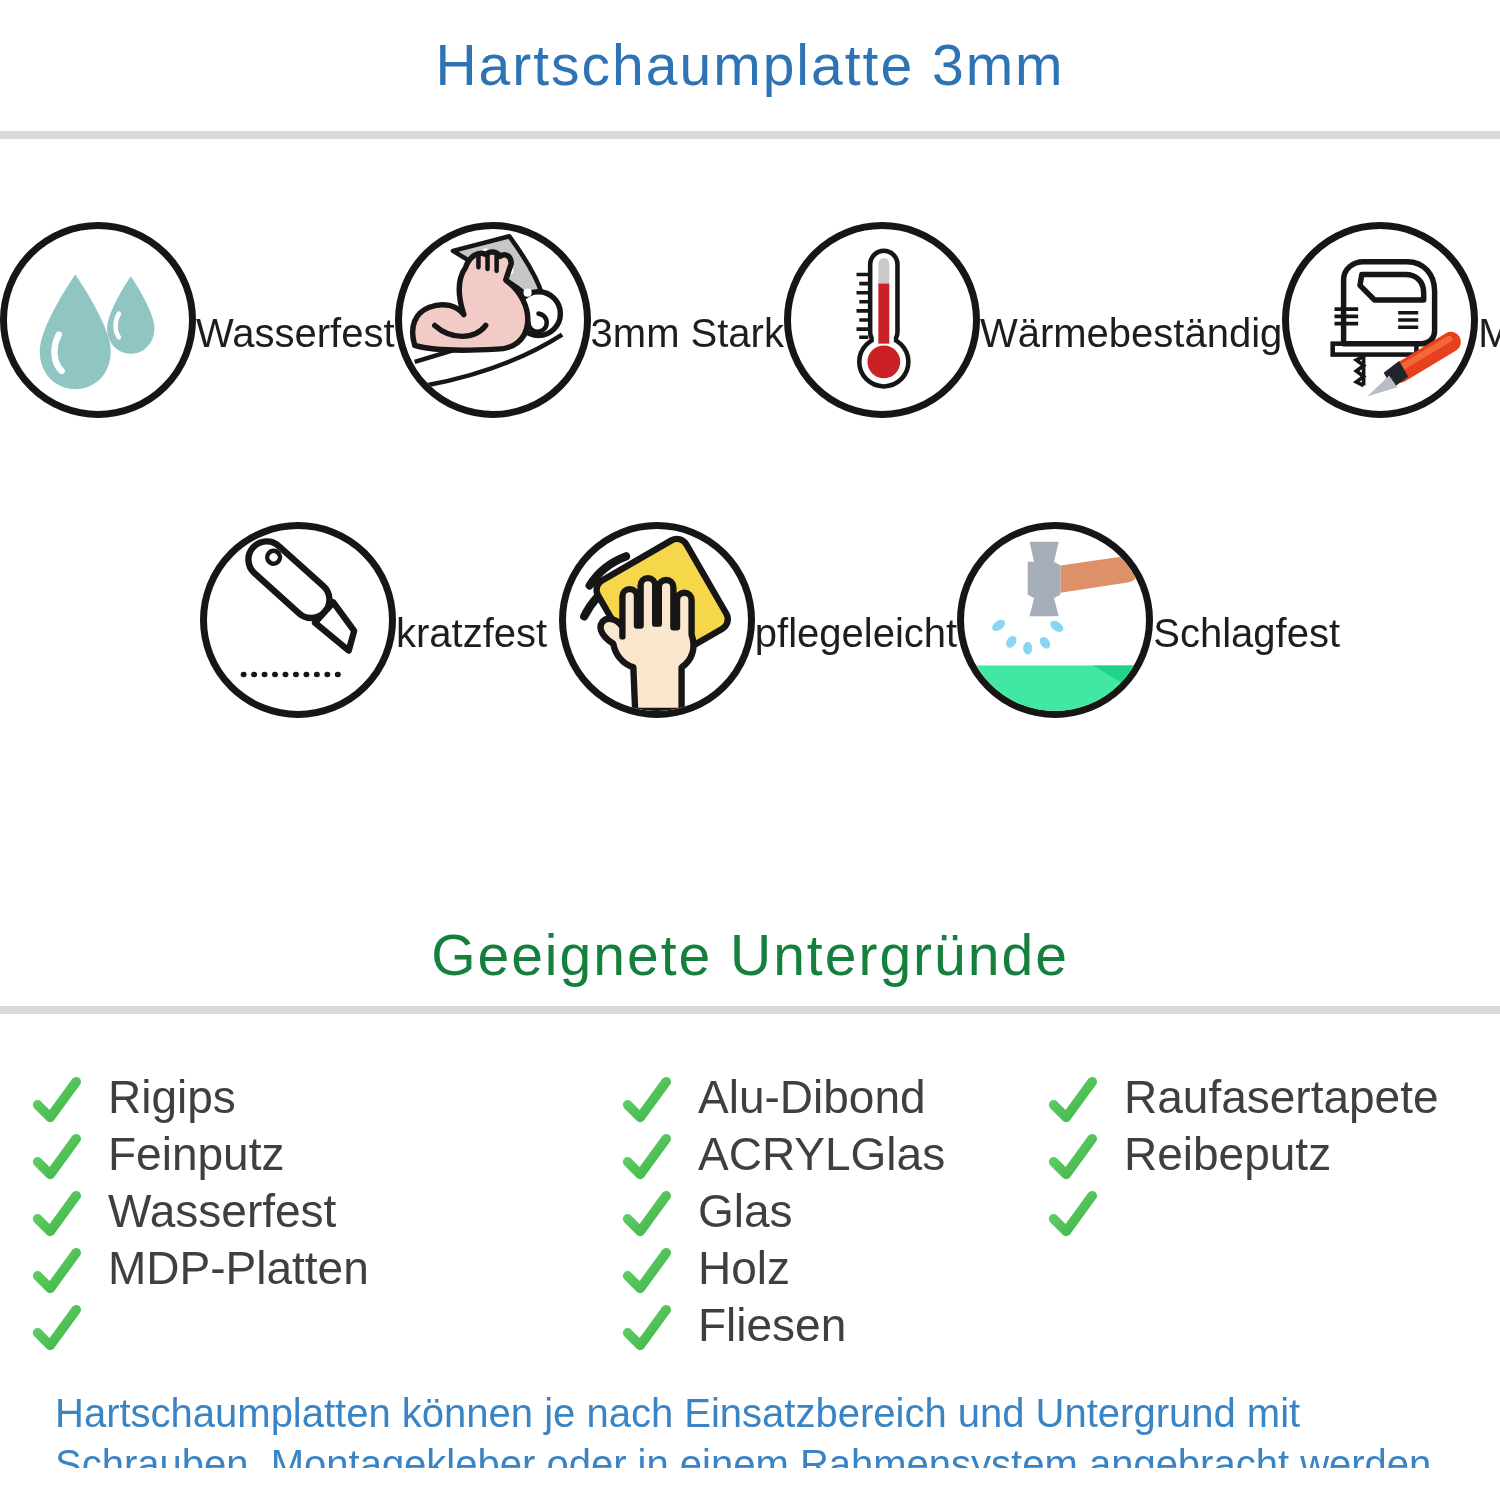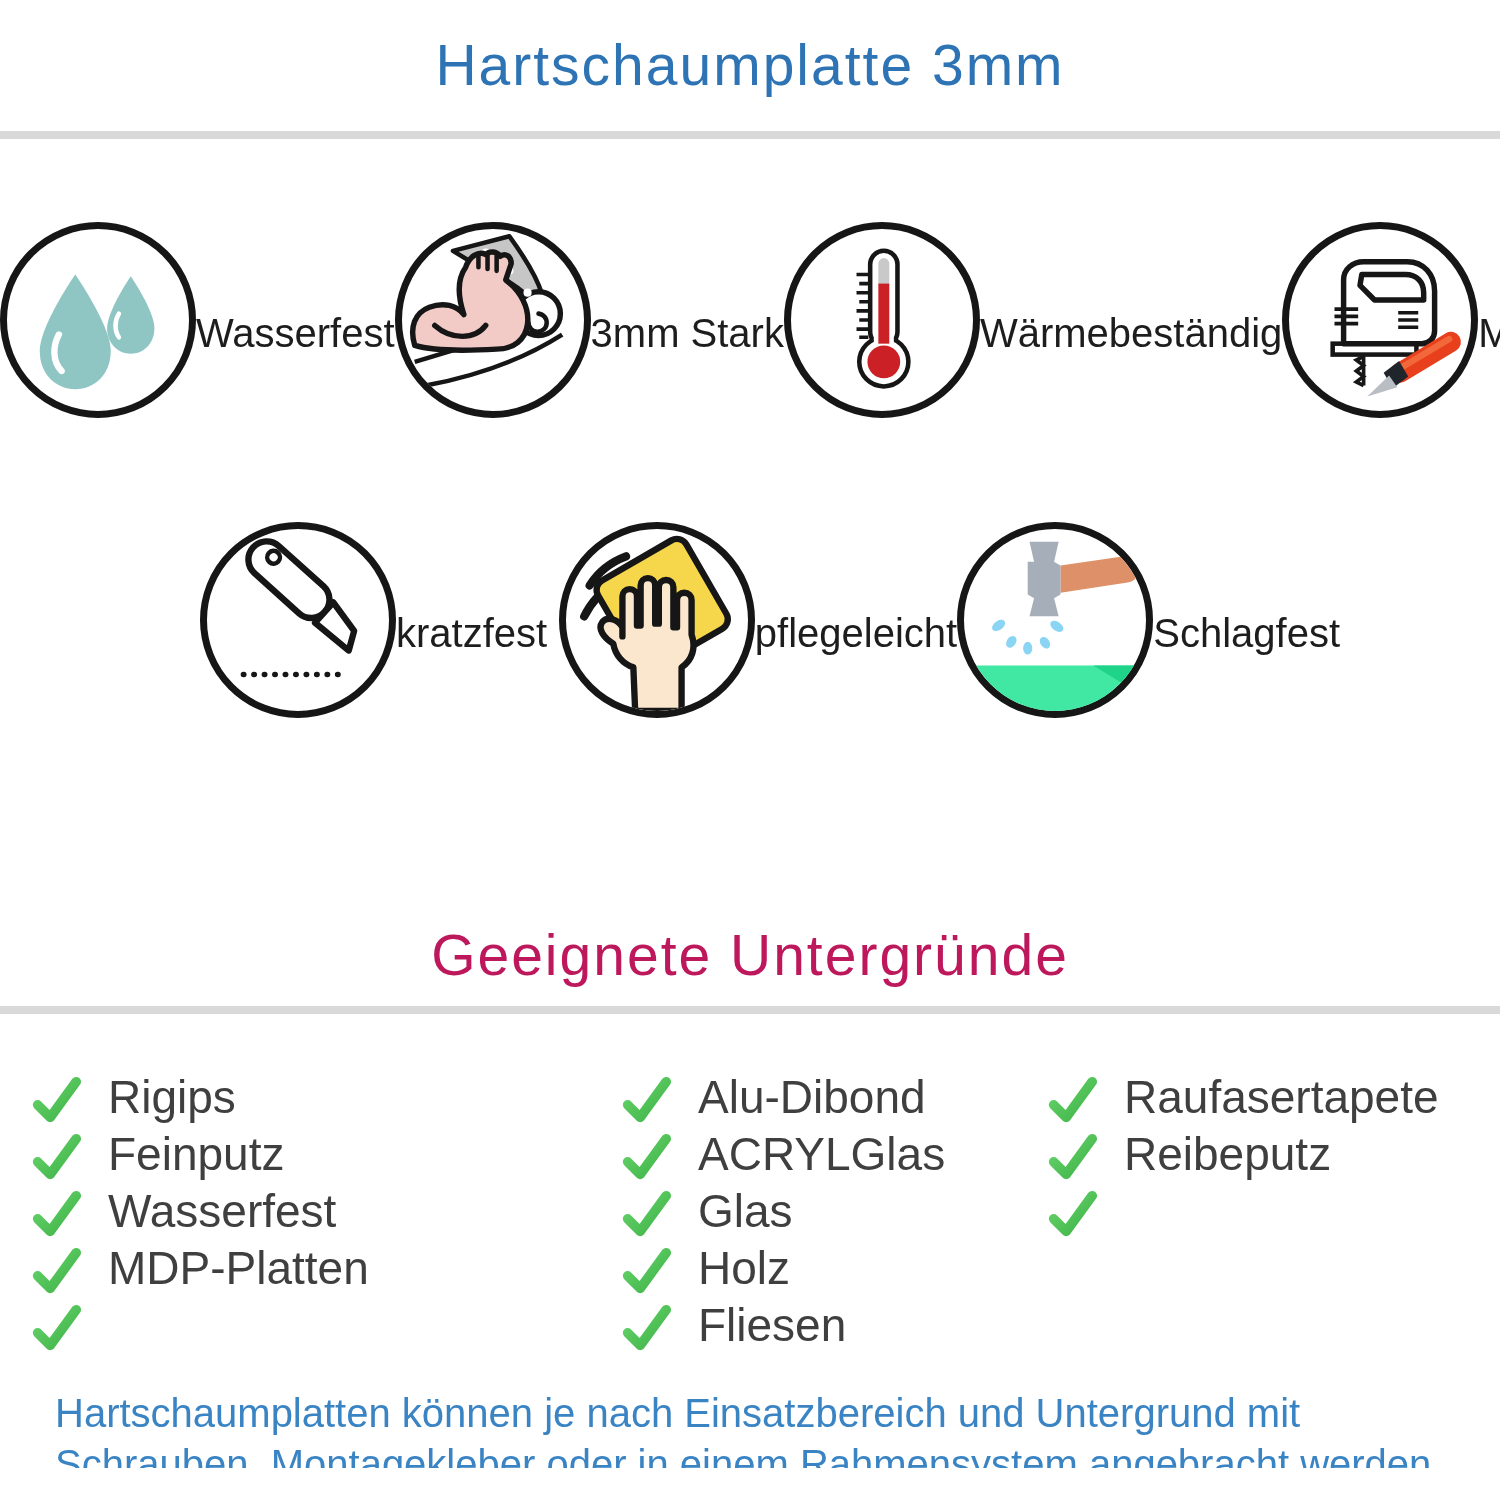--- a/index.html
+++ b/index.html
@@ -5,21 +5,21 @@
   * { margin:0; padding:0; box-sizing:border-box; }
   html,body { background:#ffffff; }
   body { font-family:"Liberation Sans","DejaVu Sans",sans-serif; }
   .canvas { position:relative; width:1500px; height:1468px; background:#fff; overflow:hidden; }
 
   .main-title, .section-title {
     position:absolute; left:0; width:1500px; text-align:center;
     font-size:57px; letter-spacing:2px; font-weight:500; white-space:nowrap;
   }
   .main-title { top:32px; color:#2e74b5; }
-  .section-title { top:922px; color:#be185d; }
+  .section-title { top:922px; color:#15803d; }
 
   .divider { position:absolute; left:0; width:1500px; height:8px; background:#d9d9d9; }
   .divider-1 { top:131px; }
   .divider-2 { top:1006px; }
 
   .feat-row { position:absolute; display:flex; }
   .feat-row-1 { top:222px; left:0; width:1500px; }
   .feat-row-2 { top:522px; left:200px; width:1140px; }
   .feature { flex:1 1 0; display:flex; align-items:center; }
   .icon-circle {

